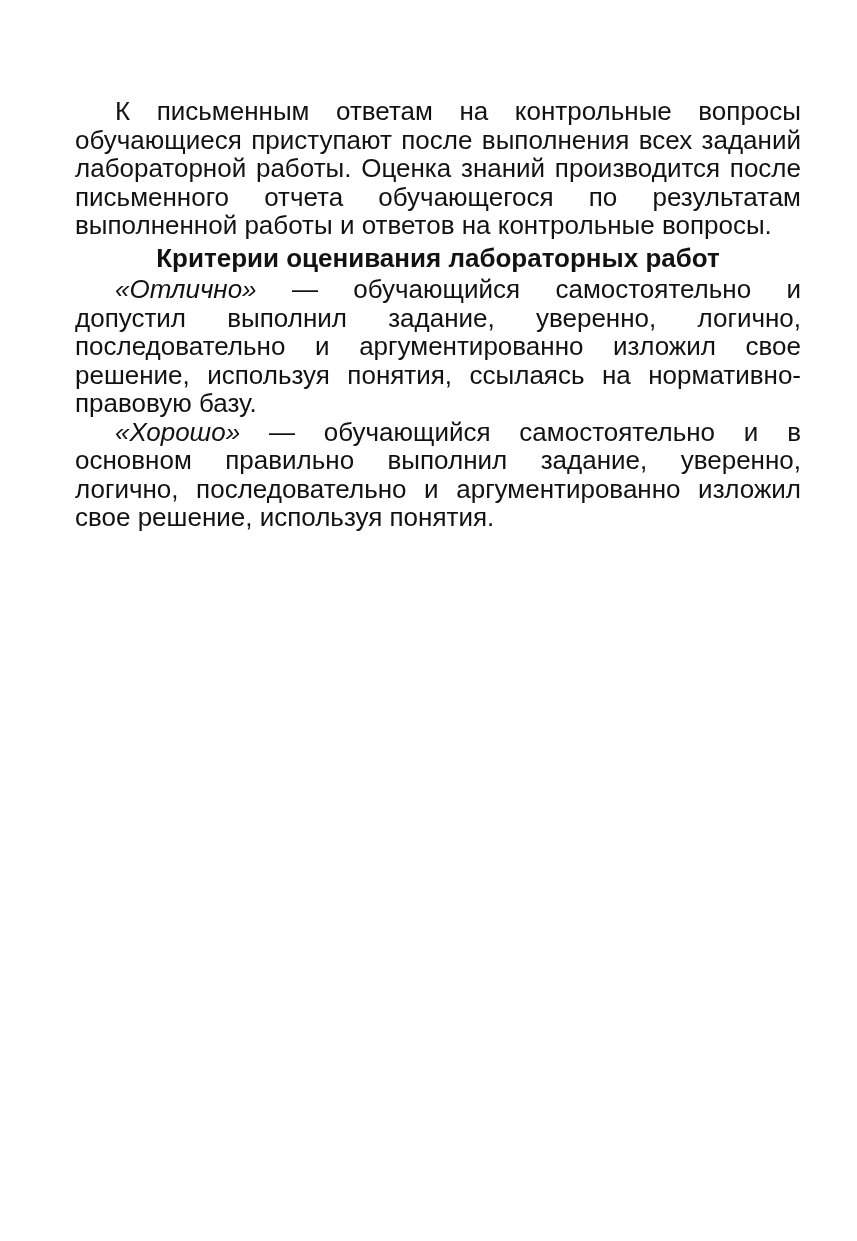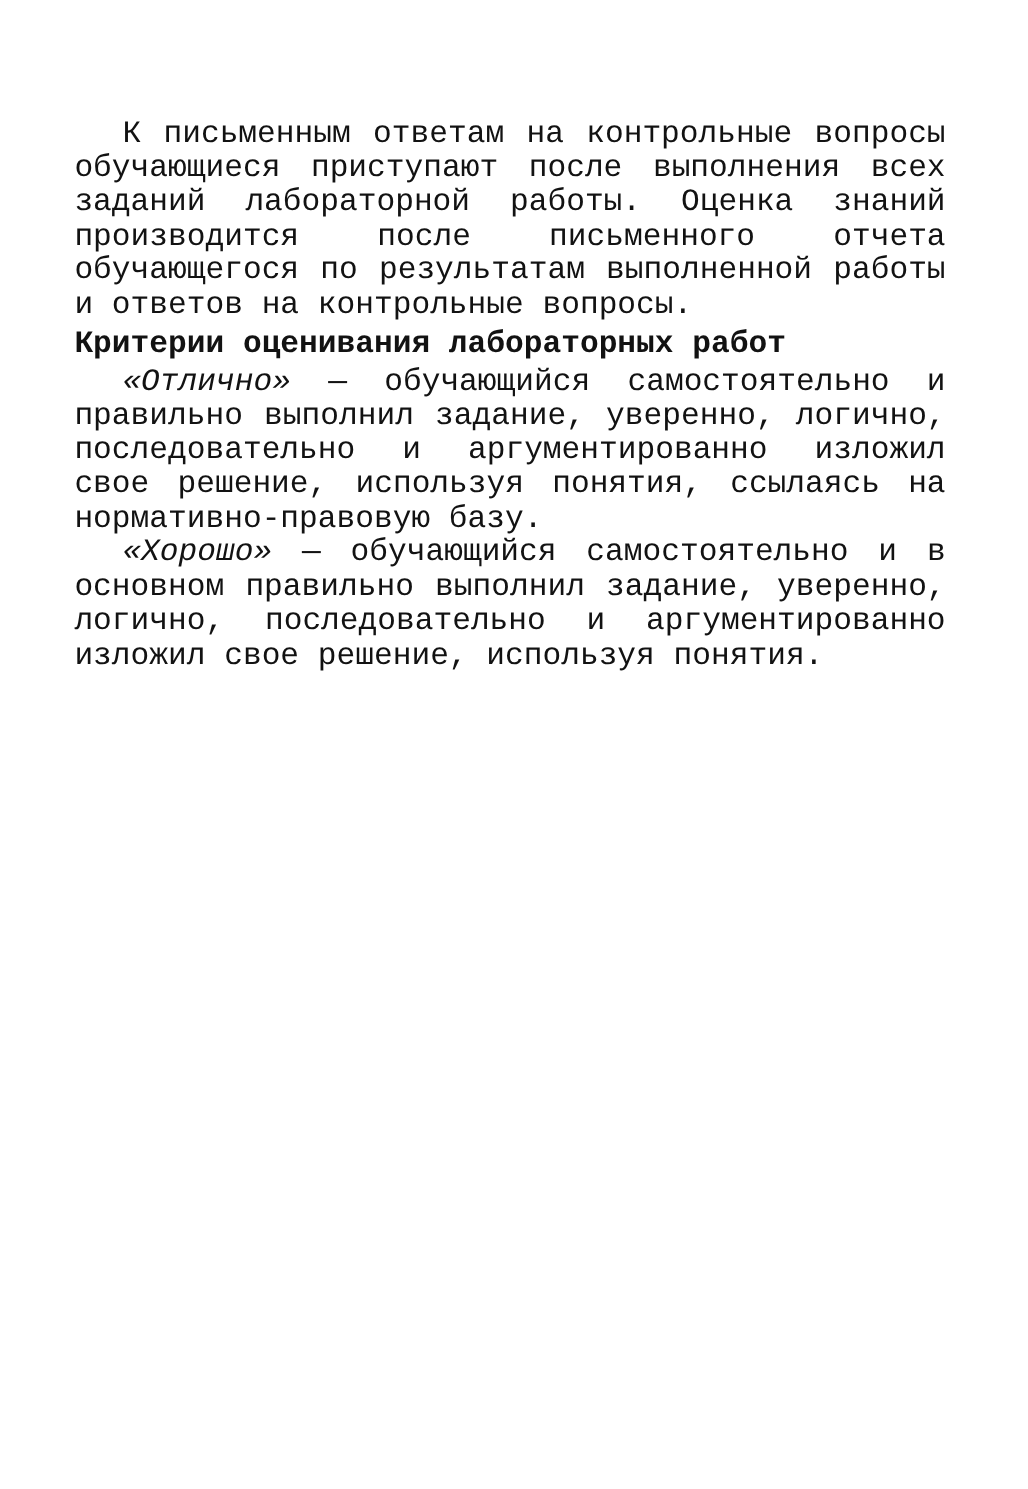--- a/index.html
+++ b/index.html
@@ -9,40 +9,40 @@
   }
   .page {
     position: relative;
     width: 857px;
     height: 1241px;
     background: #ffffff;
     overflow: hidden;
   }
   .text-block {
     position: absolute;
-    left: 62px;
+    left: 75px;
     top: 97px;
     width: 726px;
     color: #121212;
-    font-family: Liberation Mono, monospace;
+    font-family: Liberation Sans, sans-serif;
     font-size: 26px;
     line-height: 28.5px;
     text-align: justify;
     hyphens: manual;
     -webkit-hyphens: manual;
   }
   .body-par {
     margin: 0;
     text-indent: 40px;
   }
   .heading {
     margin: 4px 0 3px 0;
     font-size: 26px;
     font-weight: bold;
-    text-align: left;
+    text-align: center;
     text-indent: 0;
     line-height: 28.5px;
   }
   .term {
     font-style: italic;
     margin-top: 46px;
   }
   .spaced-first::first-line {
     letter-spacing: 2.5px;
     word-spacing: 3px;
@@ -51,20 +51,20 @@
 </head>
 <body>
 
 <div class="page">
   <div class="text-block">
 
     <p class="body-par">К письменным ответам на контрольные вопросы обучающи­еся приступают после выполнения всех заданий лабораторной работы. Оценка знаний производится после письменного отче­та обучающегося по результатам выполненной работы и ответов на контрольные вопросы.</p>
 
     <h2 class="heading">Критерии оценивания лабораторных работ</h2>
 
-    <p class="body-par"><i class="term">«Отлично»</i><span> — </span><span>обучающийся самостоятельно и правильно вы­полнил задание, уверенно, логично, последовательно и аргу­ментированно изложил свое решение, используя понятия, ссы­лаясь на нормативно-правовую базу.</span></p>
+    <p class="body-par"><i class="term">«Отлично»</i><span> — </span><span>обучающийся самостоятельно и допустил вы­полнил задание, уверенно, логично, последовательно и аргу­ментированно изложил свое решение, используя понятия, ссы­лаясь на нормативно-правовую базу.</span></p>
 
     <p class="body-par"><i class="term">«Хорошо»</i><span> — </span><span>обучающийся самостоятельно и в основном пра­вильно выполнил задание, уверенно, логично, последовательно и аргументированно изложил свое решение, используя понятия.</span></p>
 
 
 
   </div>
 </div>
 
 </body></html>

